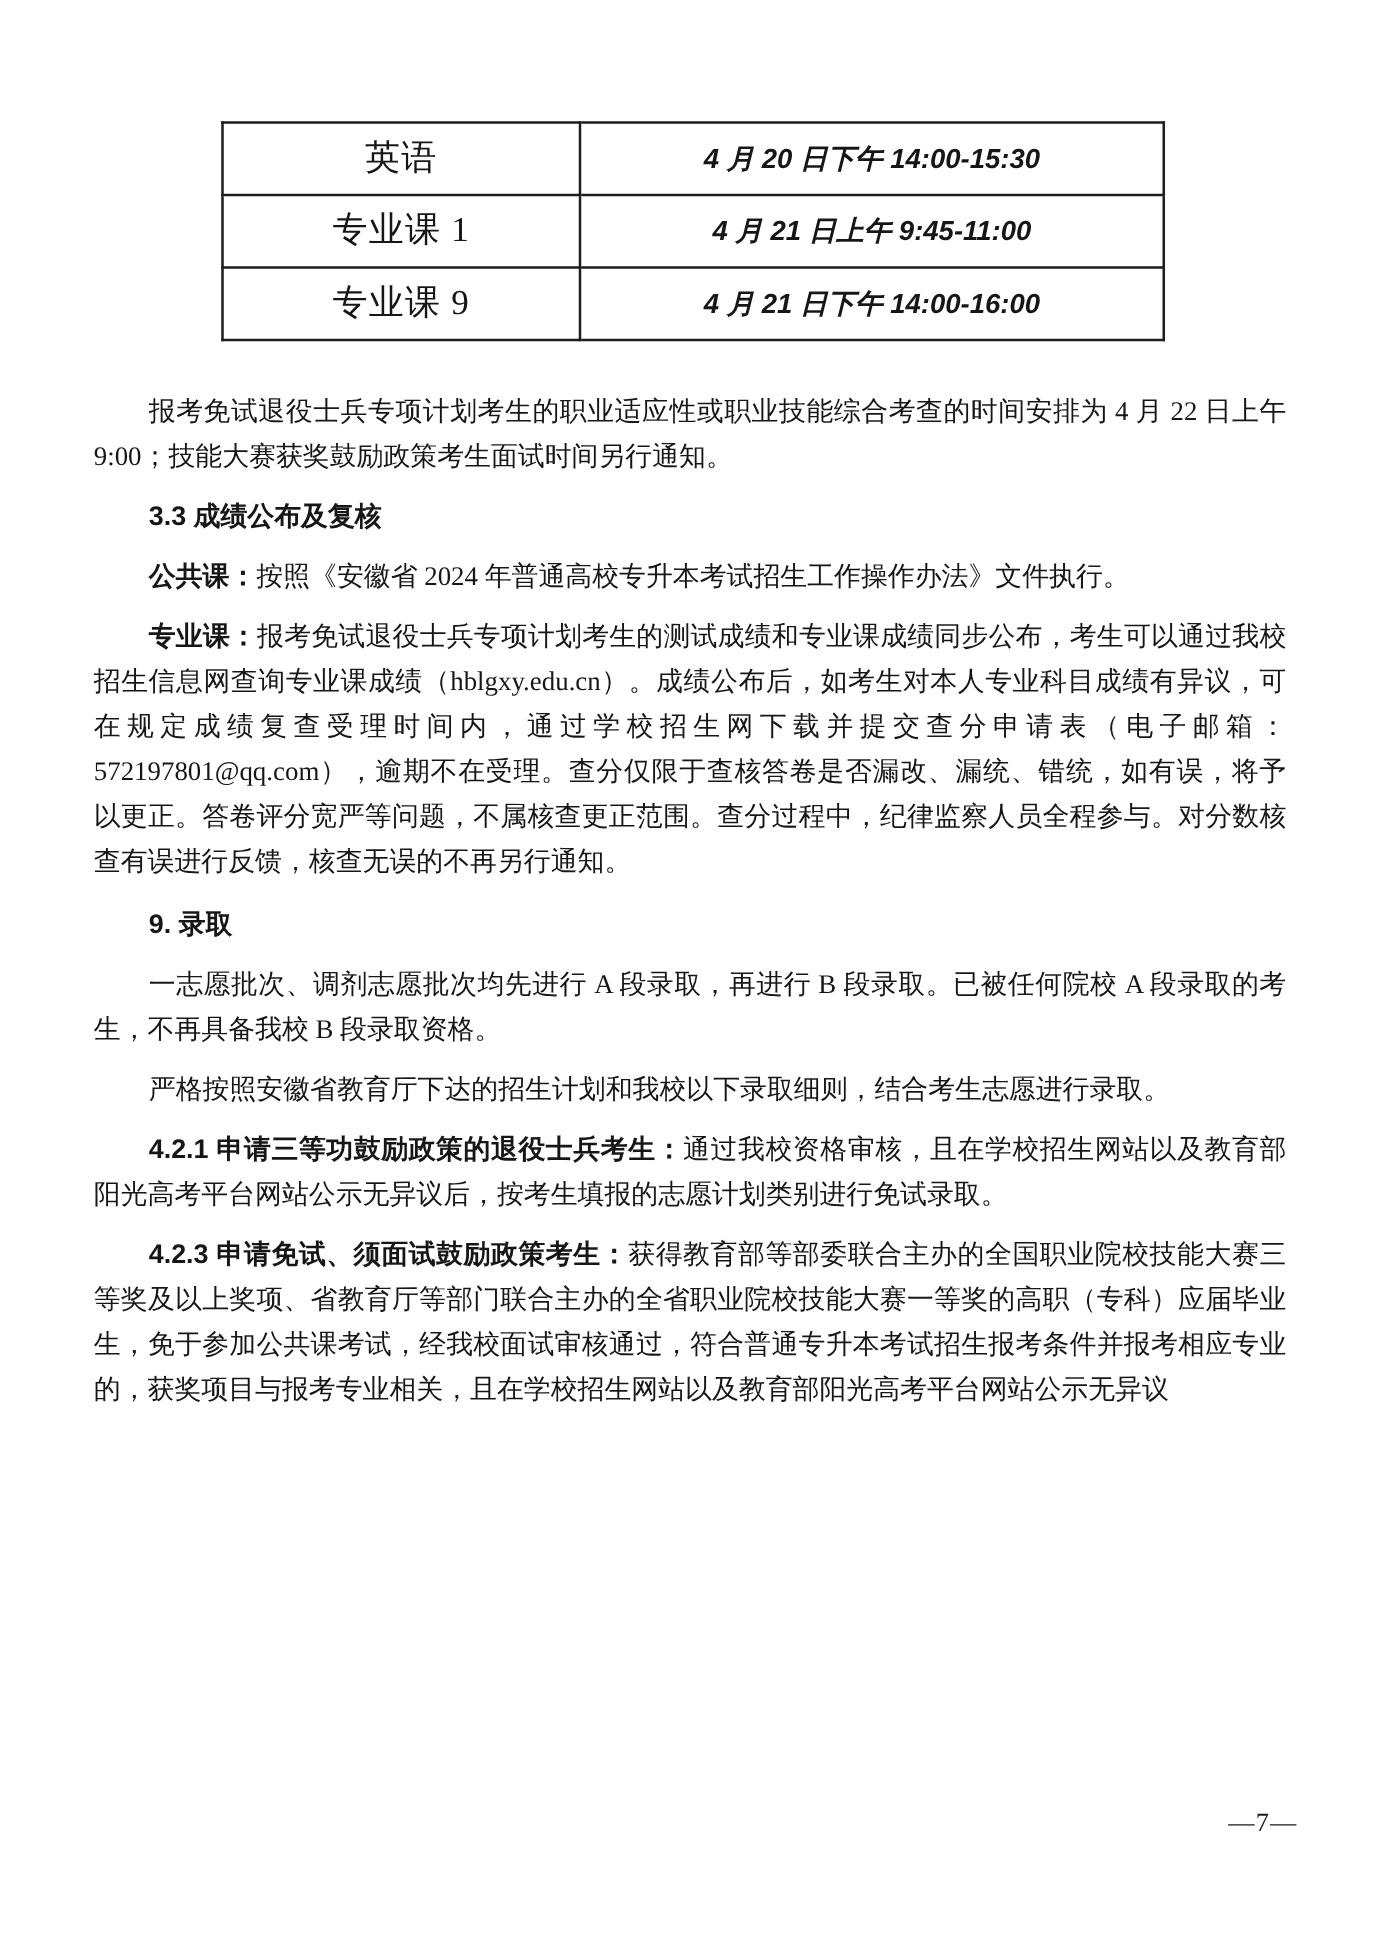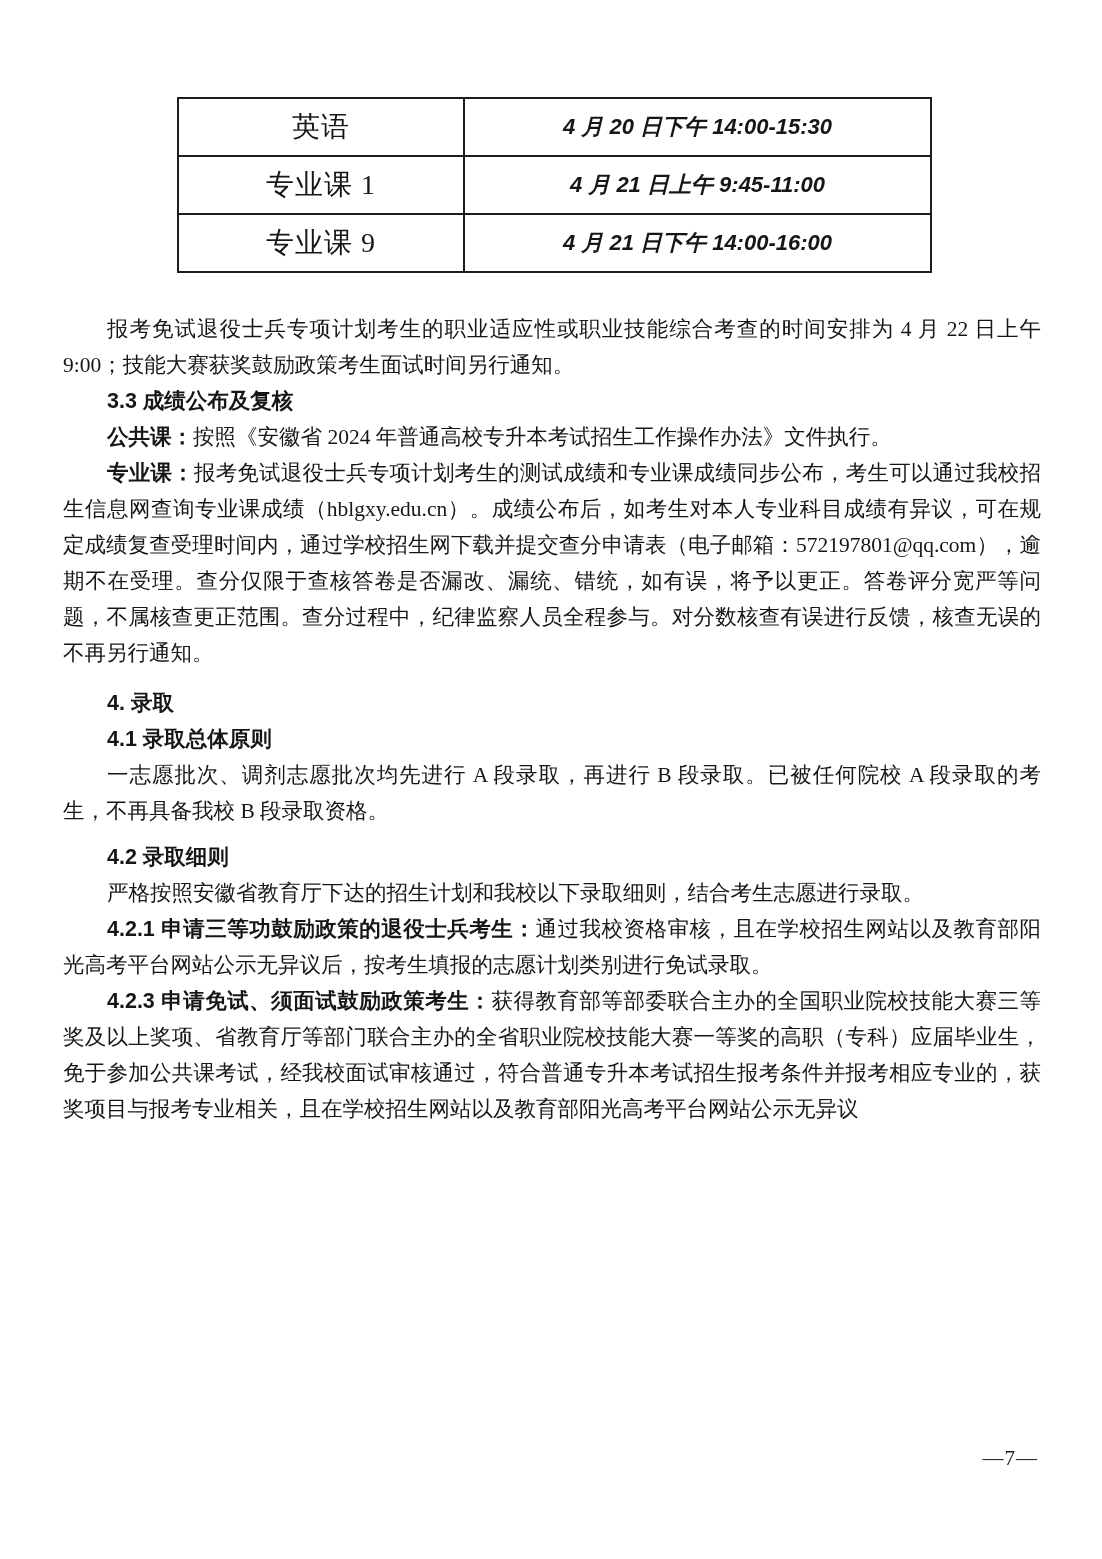--- a/index.html
+++ b/index.html
@@ -45,21 +45,21 @@
   }
   td.time-cell {
     width: 465px;
     font-family: "Liberation Sans", "DejaVu Sans", sans-serif;
     font-weight: 600;
     font-size: 22px;
     font-style: italic;
   }
   
   p {
-    margin: 0;
+    margin: 12px;
     padding: 0;
   }
   .indent { text-indent: 44px; }
   .hei {
     font-weight: bold;
     font-family: "Liberation Sans", "DejaVu Sans", sans-serif;
   }
   .first-para { margin-top: 38px; }
   .sec4-gap   { margin-top: 14px; }
   .sec42-gap  { margin-top: 10px; }
@@ -96,28 +96,26 @@
   </table>
 
   <p class="indent first-para">报考免试退役士兵专项计划考生的职业适应性或职业技能综合考查的时间安排为 4 月 22 日上午 9:00；技能大赛获奖鼓励政策考生面试时间另行通知。</p>
 
   <p class="indent hei">3.3 成绩公布及复核</p>
 
   <p class="indent"><span class="hei">公共课：</span><span>按照《安徽省 2024 年普通高校专升本考试招生工作操作办法》文件执行。</span></p>
 
   <p class="indent"><span class="hei">专业课：</span><span>报考免试退役士兵专项计划考生的测试成绩和专业课成绩同步公布，考生可以通过我校招生信息网查询专业课成绩（hblgxy.edu.cn）。成绩公布后，如考生对本人专业科目成绩有异议，可在规定成绩复查受理时间内，通过学校招生网下载并提交查分申请表（电子邮箱：572197801@qq.com），逾期不在受理。查分仅限于查核答卷是否漏改、漏统、错统，如有误，将予以更正。答卷评分宽严等问题，不属核查更正范围。查分过程中，纪律监察人员全程参与。对分数核查有误进行反馈，核查无误的不再另行通知。</span></p>
 
-  <p class="indent hei sec4-gap">4. 录取</p>
+  <p class="indent hei sec4-gap">9. 录取</p>
 
-  <p class="indent hei">4.1 录取总体原则</p>
 
 
   <p class="indent">一志愿批次、调剂志愿批次均先进行 A 段录取，再进行 B 段录取。已被任何院校 A 段录取的考生，不再具备我校 B 段录取资格。</p>
 
-  <p class="indent hei sec42-gap">4.2 录取细则</p>
 
   <p class="indent">严格按照安徽省教育厅下达的招生计划和我校以下录取细则，结合考生志愿进行录取。</p>
 
   <p class="indent"><span class="hei">4.2.1 申请三等功鼓励政策的退役士兵考生：</span><span>通过我校资格审核，且在学校招生网站以及教育部阳光高考平台网站公示无异议后，按考生填报的志愿计划类别进行免试录取。</span></p>
 
 
   <p class="indent"><span class="hei">4.2.3 申请免试、须面试鼓励政策考生：</span><span>获得教育部等部委联合主办的全国职业院校技能大赛三等奖及以上奖项、省教育厅等部门联合主办的全省职业院校技能大赛一等奖的高职（专科）应届毕业生，免于参加公共课考试，经我校面试审核通过，符合普通专升本考试招生报考条件并报考相应专业的，获奖项目与报考专业相关，且在学校招生网站以及教育部阳光高考平台网站公示无异议</span></p>
 
 </div>
 

